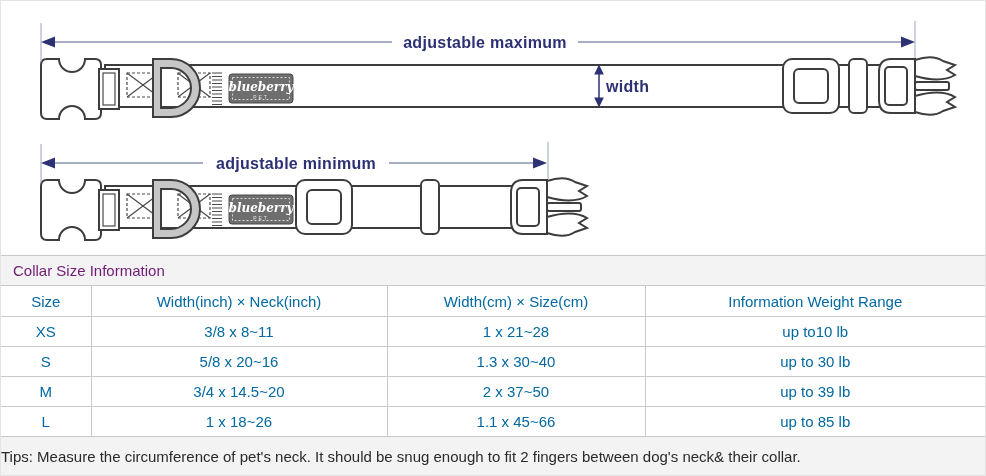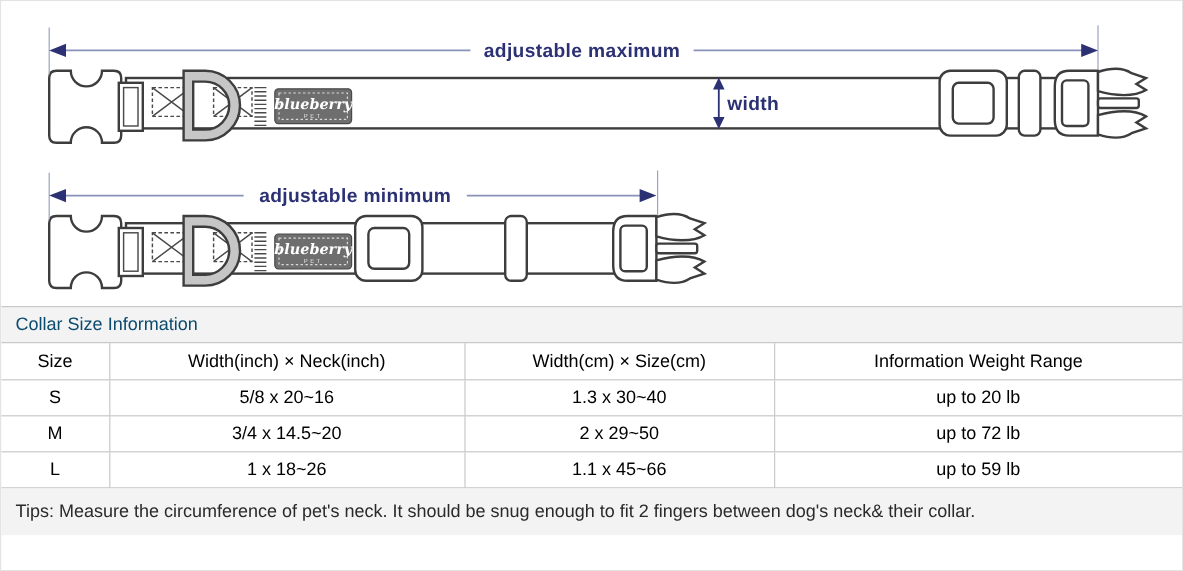--- a/index.html
+++ b/index.html
@@ -10,43 +10,43 @@
     border:1px solid #e3e3e3; box-sizing:border-box;
     overflow:hidden; position:relative;
   }
   .diagram-area { width:986px; height:254px; background:#fff; }
   .diagram-area svg { display:block; }
 
   .band-title {
     height:31px; line-height:30px;
     background:#f3f3f3;
     border-top:1px solid #c9c9c9; border-bottom:1px solid #c9c9c9;
-    padding-left:12px; font-size:15px; color:#0c4a6e;
+    padding-left:12px; font-size:15px; color:#701a75;
     box-sizing:border-box;
   }
 
   table.size-table {
     width:100%; border-collapse:collapse; table-layout:fixed;
-    font-size:15px; color:#000000;
+    font-size:15px; color:#0369a1;
   }
   table.size-table th, table.size-table td {
     border:1px solid #c9c9c9;
     text-align:center; font-weight:normal;
     padding:0;
   }
   table.size-table th { height:30px; }
   table.size-table td { height:29px; }
   table.size-table th:first-child, table.size-table td:first-child { border-left:none; }
   table.size-table th:last-child,  table.size-table td:last-child  { border-right:none; }
   table.size-table thead th { border-top:none; }
 
   .band-tips {
     height:39px; background:#f3f3f3;
     display:flex; align-items:center;
-    padding-left:12px; font-size:15px; color:#2a2a2a;
+    font-size:15px; color:#2a2a2a;
     box-sizing:border-box;
   }
 
   
   .outline { fill:#ffffff; stroke:#3d3d3d; stroke-width:2; }
   .thin    { fill:none;    stroke:#4a4a4a; stroke-width:1.2; }
   .stitch  { fill:none; stroke:#4a4a4a; stroke-width:1.2; stroke-dasharray:3 2; }
   .dimline { stroke:#8893b5; stroke-width:1.4; fill:none; }
   .dimtick { stroke:#9aa4c0; stroke-width:1; fill:none; }
   .dimhead { fill:#2c3174; stroke:none; }
@@ -156,35 +156,41 @@
     <thead>
       <tr>
         <th>Size</th>
         <th>Width(inch) × Neck(inch)</th>
         <th>Width(cm) × Size(cm)</th>
         <th>Information Weight Range</th>
       </tr>
     </thead>
     <tbody>
       <tr>
+        <td>XS</td>
+        <td>3/8 x 8~11</td>
+        <td>1 x 21~28</td>
+        <td>up to10 lb</td>
+      </tr>
+      <tr>
         <td>S</td>
         <td>5/8 x 20~16</td>
         <td>1.3 x 30~40</td>
-        <td>up to 20 lb</td>
+        <td>up to 30 lb</td>
       </tr>
       <tr>
         <td>M</td>
         <td>3/4 x 14.5~20</td>
-        <td>2 x 29~50</td>
-        <td>up to 72 lb</td>
+        <td>2 x 37~50</td>
+        <td>up to 39 lb</td>
       </tr>
       <tr>
         <td>L</td>
         <td>1 x 18~26</td>
         <td>1.1 x 45~66</td>
-        <td>up to 59 lb</td>
+        <td>up to 85 lb</td>
       </tr>
     </tbody>
   </table>
 
   <div class="band-tips">Tips: Measure the circumference of pet's neck. It should be snug enough to fit 2 fingers between dog's neck&amp; their collar.</div>
 
 </div>
 
 </body></html>

